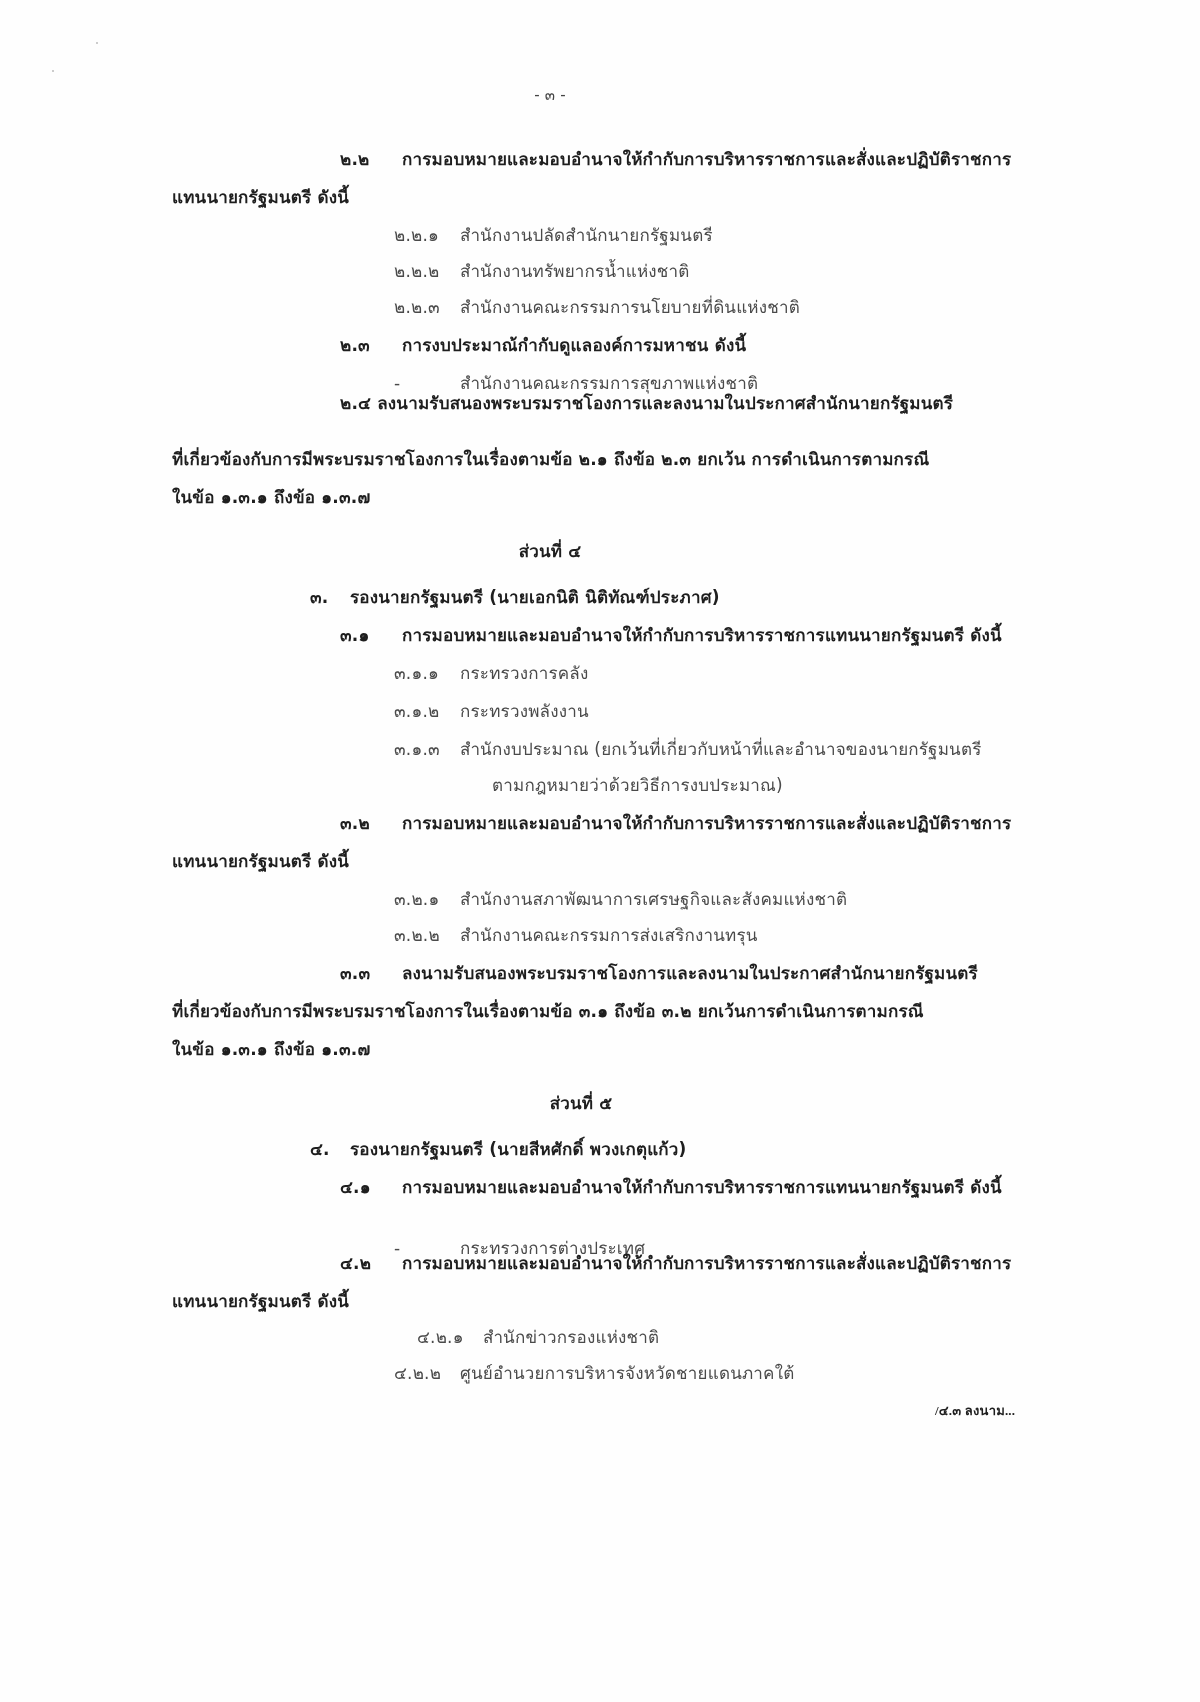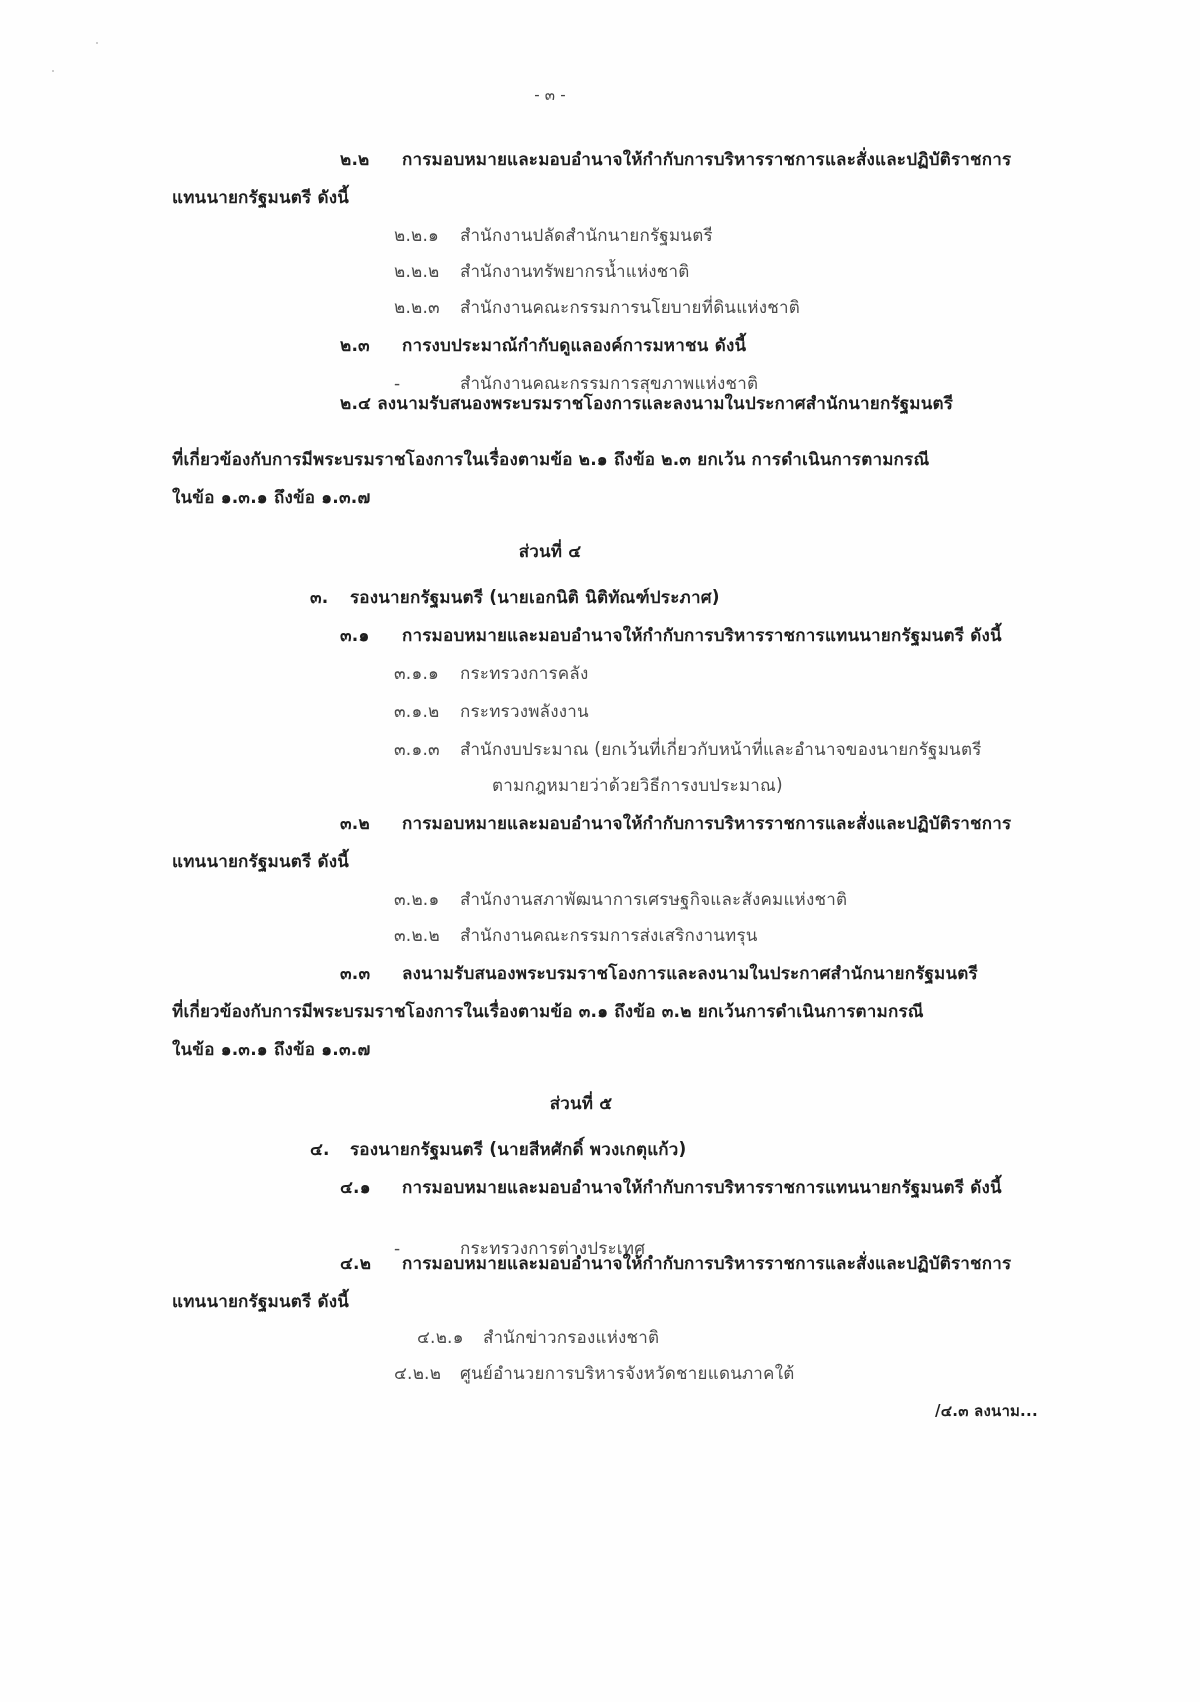--- a/index.html
+++ b/index.html
@@ -109,14 +109,14 @@
     <span class="num">๔.๒</span><span>การมอบหมายและมอบอำนาจให้กำกับการบริหารราชการและสั่งและปฏิบัติราชการ</span>
   </div>
   <div class="line bold" style="left:172px;top:1290px;">แทนนายกรัฐมนตรี ดังนี้</div>
   <div class="line light" style="left:394px;top:1326px;margin-left:23px;">
     <span class="num-sub">๔.๒.๑</span><span>สำนักข่าวกรองแห่งชาติ</span>
   </div>
   <div class="line light" style="left:394px;top:1362px;">
     <span class="num-sub">๔.๒.๒</span><span>ศูนย์อำนวยการบริหารจังหวัดชายแดนภาคใต้</span>
   </div>
 
-  <div class="line bold" style="left:935px;top:1400px;font-size:15px;">/๔.๓ ลงนาม...</div>
+  <div class="line bold" style="left:935px;top:1400px;font-size:13px;font-family:Liberation Serif, serif;">/๔.๓ ลงนาม...</div>
 </div>
 
 </body></html>

